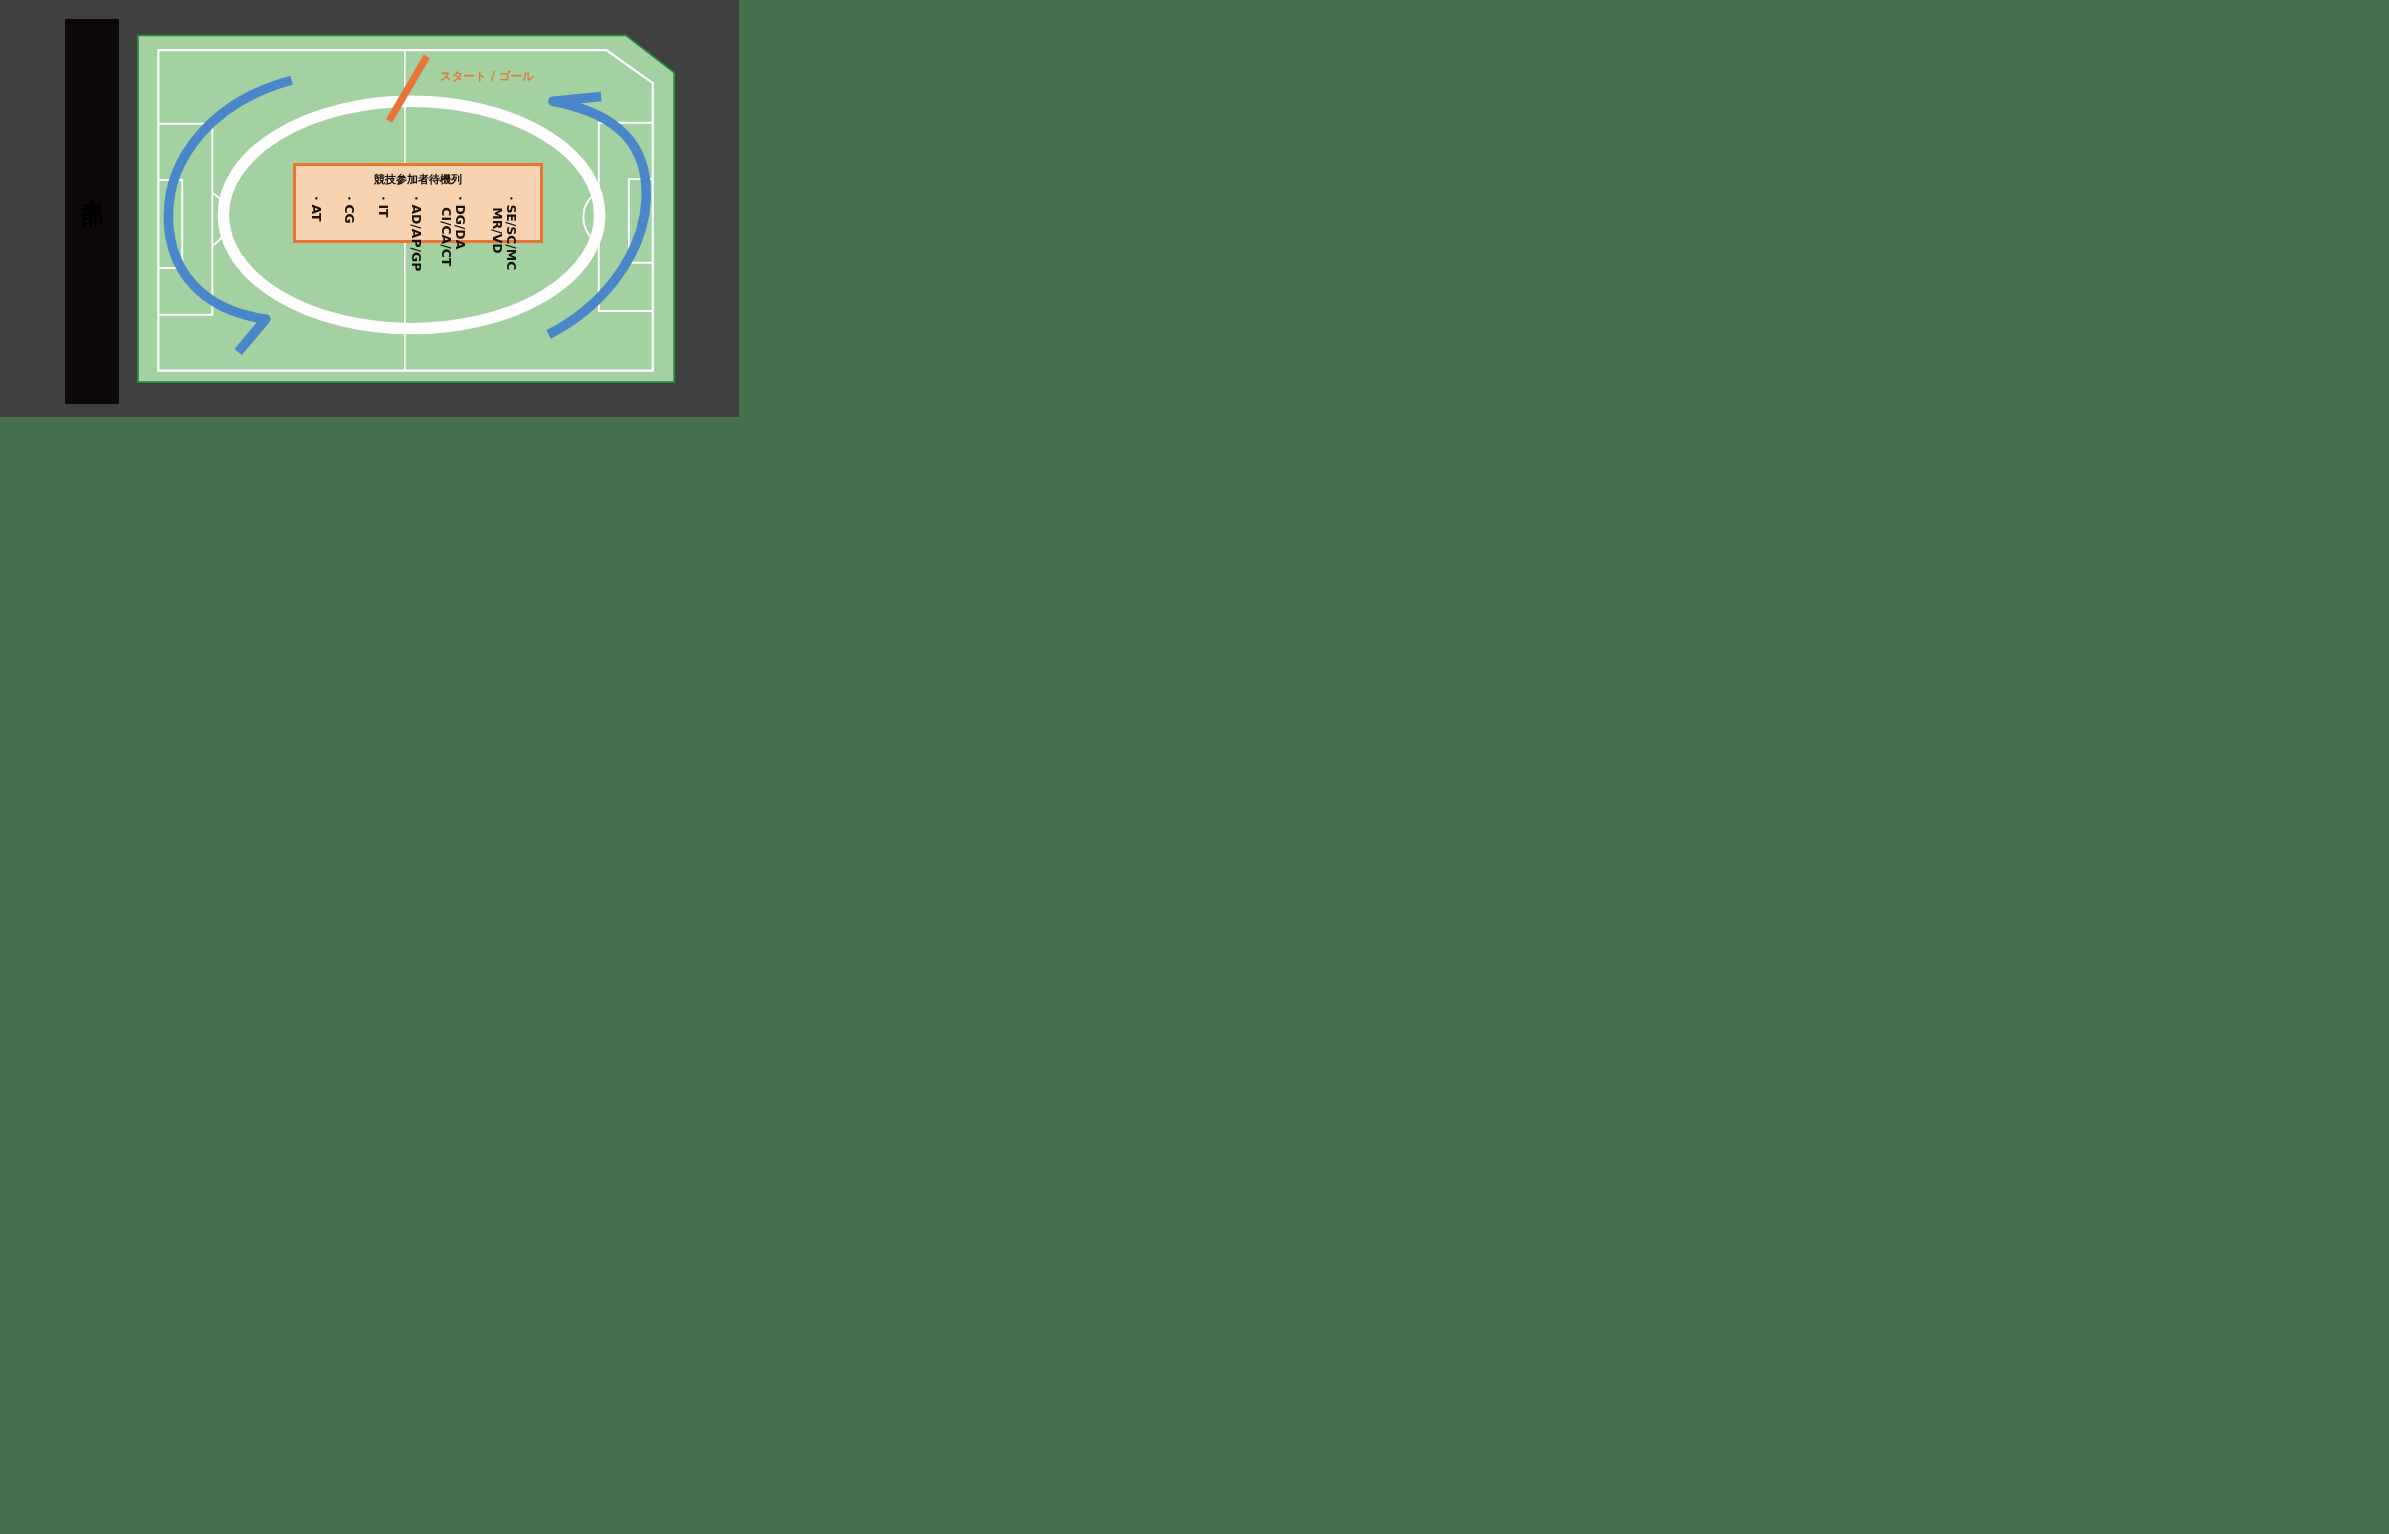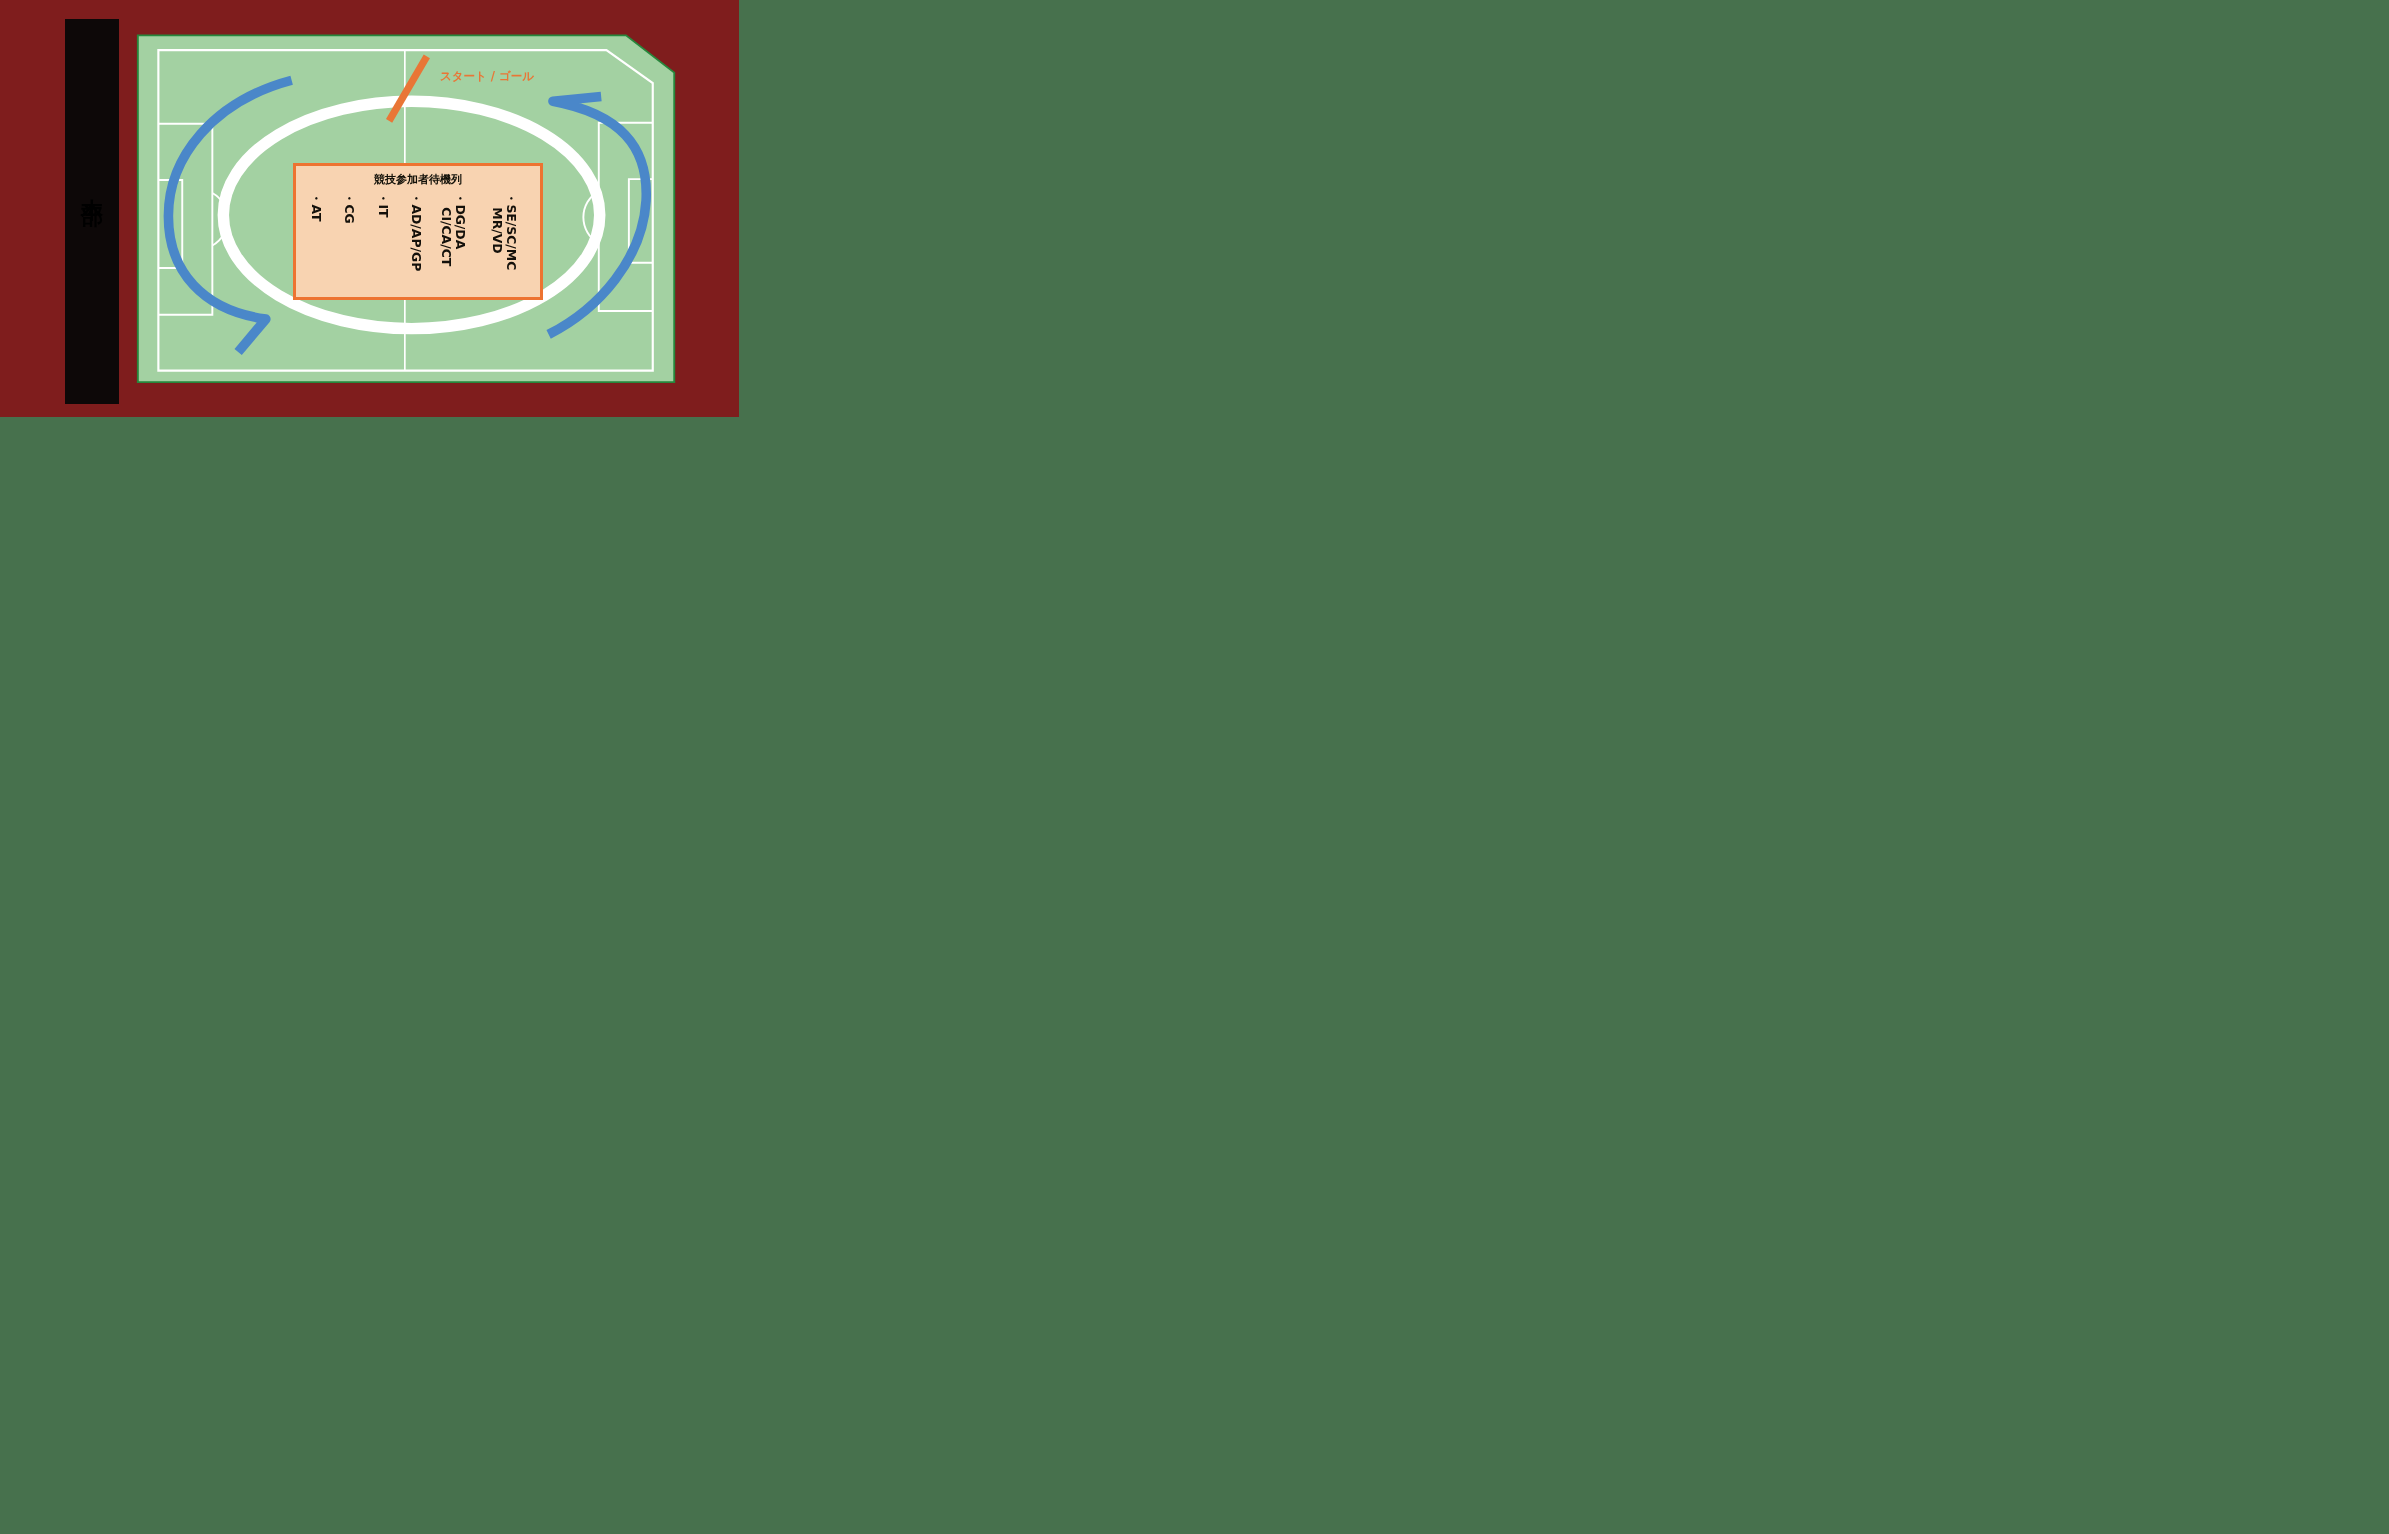--- a/index.html
+++ b/index.html
@@ -1,18 +1,18 @@
 <!DOCTYPE html>
 <html style="font-size:7.6px"><head>
 <meta charset="utf-8">
 <style>
   html,body{margin:0;padding:0;background:#47714d;}
   .stage{
     position:relative;width:739px;height:417px;overflow:hidden;
-    background:#7f1d1d;
+    background:#404040;
     font-family:"DejaVu Sans","Liberation Sans",sans-serif;
   }
   .stage svg{position:absolute;left:0;top:0;}
 
   
   .hq{
     position:absolute;left:65px;top:19px;width:54px;height:385px;
     background:#0d0808;display:flex;justify-content:center;
     box-sizing:border-box;padding-top:162px;
   }
@@ -22,21 +22,21 @@
   }
 
   
   .sg-label{
     position:absolute;left:440px;top:69px;
     color:#e97636;font-size:11.5px;font-weight:bold;white-space:nowrap;
   }
 
   
   .wait-box{
-    position:absolute;left:293px;top:163px;width:250px;height:137px;
+    position:absolute;left:293px;top:163px;width:250px;height:80px;
     box-sizing:border-box;border:3.3px solid #ed7331;background:#f8d3b1;
   }
   .wait-title{
     position:absolute;left:0;right:0;top:6.2px;text-align:center;
     font-size:11px;font-weight:bold;color:#121008;
   }
   .wait-item{
     position:absolute;top:26px;
     transform:rotate(90deg);transform-origin:0 0;
     white-space:nowrap;font-size:12.4px;line-height:14px;font-weight:bold;

